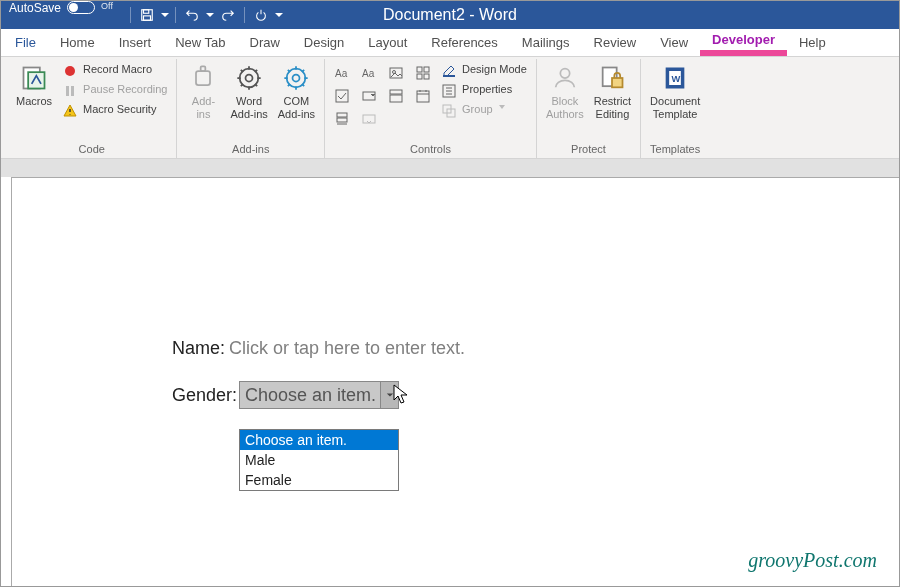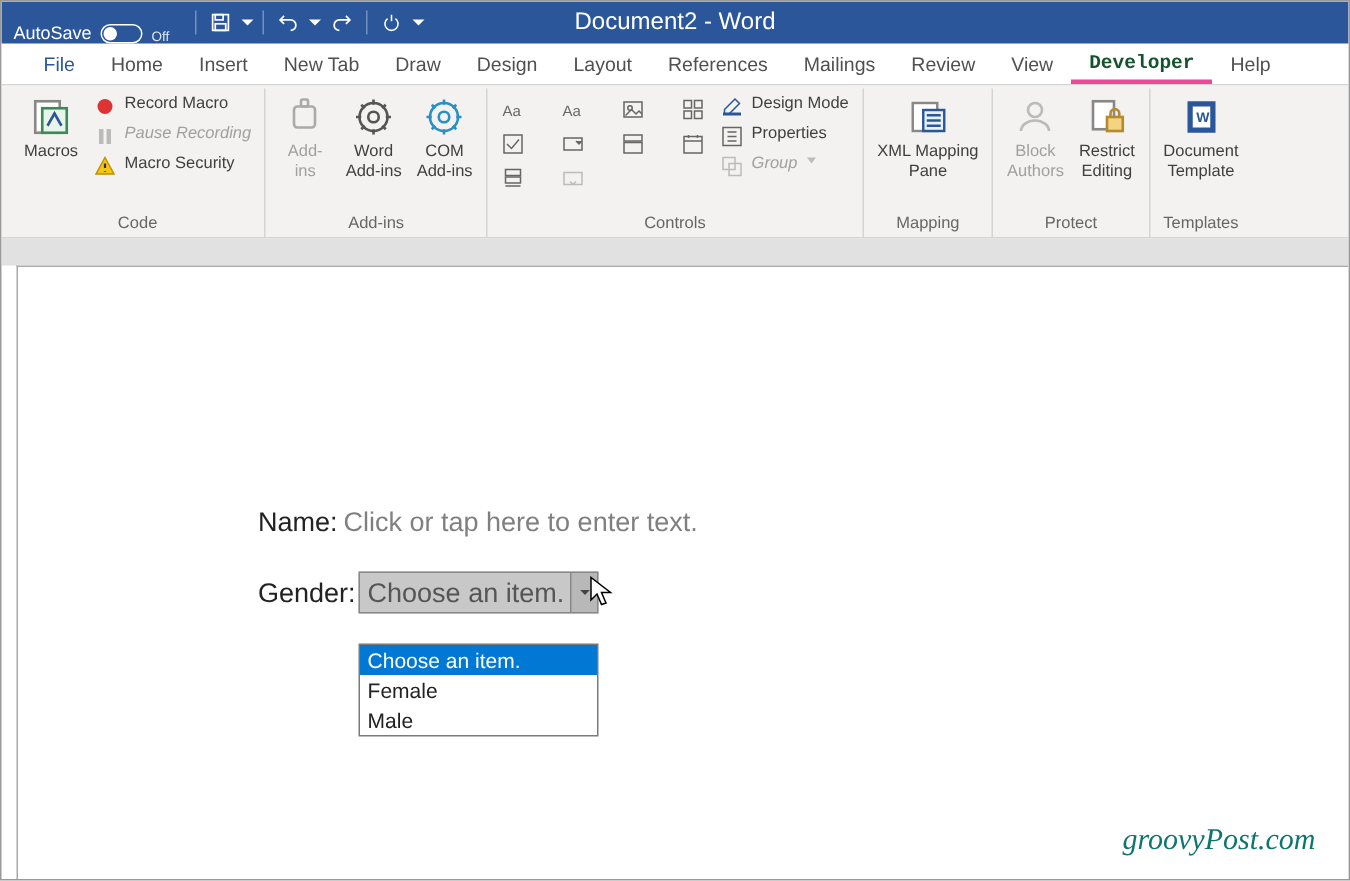--- a/index.html
+++ b/index.html
@@ -1,50 +1,50 @@
 <!DOCTYPE html>
 <html><head>
 <meta charset="utf-8">
 <style>
   * { box-sizing: border-box; margin: 0; padding: 0; font-family: "Segoe UI", Arial, sans-serif; }
   body { width: 900px; height: 587px; background: #fff; overflow: hidden; position: relative; border: 1px solid #999; }
 
   
   .titlebar { height: 28px; background: #2b579a; display: flex; align-items: center; color: #fff; font-size: 12px; position: relative; }
-  .autosave { display: flex; align-items: flex-end; gap: 6px; padding: 0 8px; height: 100%; }
+  .autosave { display: flex; align-items: flex-start; gap: 6px; padding: 0 8px; height: 100%; }
   .autosave-toggle { width: 28px; height: 13px; border: 1px solid #fff; border-radius: 8px; position: relative; }
   .autosave-toggle::after { content: ""; position: absolute; width: 9px; height: 9px; background: #fff; border-radius: 50%; left: 1px; top: 1px; }
   .qat { display: flex; gap: 2px; align-items: center; height: 100%; padding-left: 6px; }
   .qat-btn { width: 22px; height: 22px; display: flex; align-items: center; justify-content: center; cursor: pointer; color: #fff; }
   .qat-btn svg { width: 14px; height: 14px; }
   .qat-sep { width: 1px; height: 16px; background: rgba(255,255,255,0.35); margin: 0 3px; }
   .title { position: absolute; left: 50%; transform: translateX(-50%); font-size: 16px; }
 
   
-  .tabsrow { height: 28px; background: #fff; border-bottom: 1px solid #d4d4d4; display: flex; align-items: stretch; padding-left: 16px; }
+  .tabsrow { height: 28px; background: #fff; border-bottom: 1px solid #d4d4d4; display: flex; align-items: stretch; padding-left: 2px; }
   .tab { padding: 0 12px; display: flex; align-items: center; font-size: 13px; color: #505050; cursor: pointer; }
   .tab.file { color: #2b579a; }
-  .tab.active { color: #14532d; border-bottom: 3px solid #ec4899; font-weight: 600; font-family: Liberation Mono, monospace; }
+  .tab.active { color: #a21caf; border-bottom: 6px solid #ec4899; font-weight: 600; }
 
   
   .ribbon { height: 102px; background: #f3f2f1; border-bottom: 1px solid #d4d4d4; display: flex; padding: 2px 6px 0; }
   .group { display: flex; flex-direction: column; border-right: 1px solid #d4d4d4; padding: 3px 6px 0; }
   .group-controls { display: flex; flex: 1; gap: 4px; align-items: flex-start; }
   .group-label { font-size: 11px; text-align: center; color: #666; padding: 2px 0 3px; }
   .bigbtn { display: flex; flex-direction: column; align-items: center; justify-content: flex-start; gap: 3px; padding: 2px 3px; font-size: 11px; color: #404040; cursor: pointer; min-width: 40px; text-align: center; line-height: 1.15; }
   .bigbtn.disabled { color: #a0a0a0; }
   .bigbtn .ico { width: 28px; height: 28px; display: flex; align-items: center; justify-content: center; }
   .smallrow { display: flex; flex-direction: column; gap: 2px; }
   .smallbtn { display: flex; align-items: flex-start; gap: 5px; font-size: 11px; color: #404040; padding: 1px 3px; cursor: pointer; white-space: nowrap; }
-  .smallbtn.disabled { color: #a0a0a0; font-style: italic; }
+  .smallbtn.disabled { color: #a0a0a0; }
   .smallbtn .ico { width: 16px; height: 16px; display: flex; align-items: center; justify-content: center; }
   .tinybtn { width: 22px; height: 22px; display: flex; align-items: center; justify-content: center; color: #505050; cursor: pointer; }
   .tinybtn.disabled { color: #b0b0b0; }
   .col { display: flex; flex-direction: column; gap: 1px; }
-  .tinyrow { display: flex; gap: 18px; }
+  .tinyrow { display: flex; gap: 5px; }
 
   
   .docspace { position: absolute; left: 10px; right: 0; top: 176px; bottom: 0; background: #fff; border-top: 1px solid #aaa; border-left: 1px solid #aaa; }
   .docspace-shadow { position: absolute; left: 0; right: 0; top: 158px; height: 18px; background: #e1e1e1; }
   .pagearea { position: relative; padding: 160px 0 0 160px; }
   .field-row { font-size: 18px; color: #333; margin-bottom: 26px; display: flex; align-items: flex-end; }
   .field-label { color: #222; }
   .placeholder { color: #808080; margin-left: 4px; }
 
   .dropdown-wrap { position: relative; display: inline-block; margin-left: 2px; }
@@ -313,36 +313,20 @@
           <span>Group</span>
           <svg viewBox="0 0 8 8" width="8" height="8" fill="#bbb">
               <path d="M1 2 L4 6 L7 2 Z"></path>
             </svg>
         </div>
       </div>
     </div>
     <div class="group-label">Controls</div>
   </div>
 
-  <div class="group">
-    <div class="group-controls">
-      <div class="bigbtn">
-        <span class="ico">
-            <svg viewBox="0 0 24 24" fill="none" stroke="#2b579a" stroke-width="1.4">
-              <rect x="3" y="4" width="14" height="16" fill="#fff" stroke="#888"></rect>
-              <rect x="9" y="8" width="12" height="12" fill="#e8f0fb"></rect>
-              <path d="M11 11 h8 M11 14 h8 M11 17 h8"></path>
-            </svg>
-          </span>
-        <span style="white-space:pre-line">XML Mapping
-Pane</span>
-      </div>
-    </div>
-    <div class="group-label">Mapping</div>
-  </div>
 
   <div class="group">
     <div class="group-controls">
       <div class="bigbtn disabled">
         <span class="ico">
             <svg viewBox="0 0 24 24" fill="none" stroke="#bbb" stroke-width="1.5">
               <circle cx="12" cy="8" r="4"></circle>
               <path d="M4 20 a8 6 0 0 1 16 0"></path>
             </svg>
           </span>
@@ -395,22 +379,22 @@
         <span class="dropdown-selected">
           <span>Choose an item.</span>
           <span class="dropdown-caret">
             <svg viewBox="0 0 10 10" width="8" height="8" fill="#444">
                 <path d="M1 3 L5 7 L9 3 Z"></path>
               </svg>
           </span>
         </span>
         <div class="dropdown-list">
           <div class="dropdown-item hl">Choose an item.</div>
+          <div class="dropdown-item">Male</div>
           <div class="dropdown-item">Female</div>
-          <div class="dropdown-item">Male</div>
         </div>
       </span>
     </div>
   </div>
 </div>
 
 <svg class="cursor-arrow" width="18" height="22" viewBox="0 0 18 22">
     <path d="M1 1 L1 16 L5 12 L8 19 L11 18 L8 11 L14 11 Z" fill="#fff" stroke="#000" stroke-width="1"></path>
   </svg>
 

